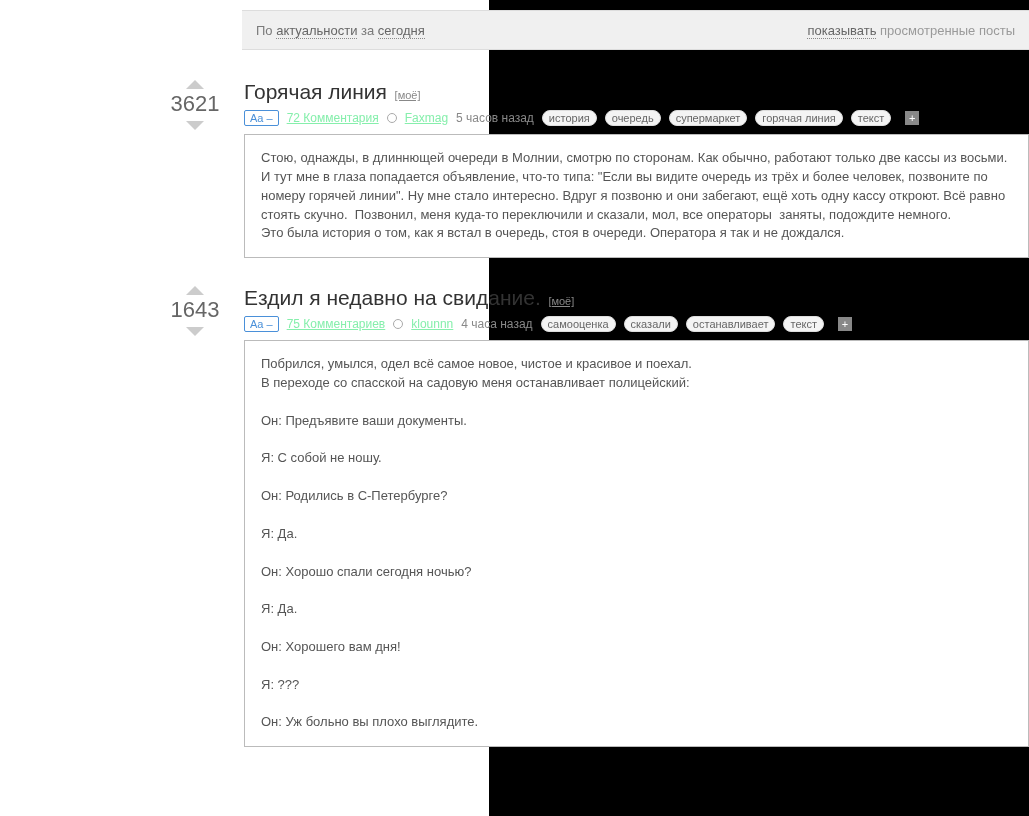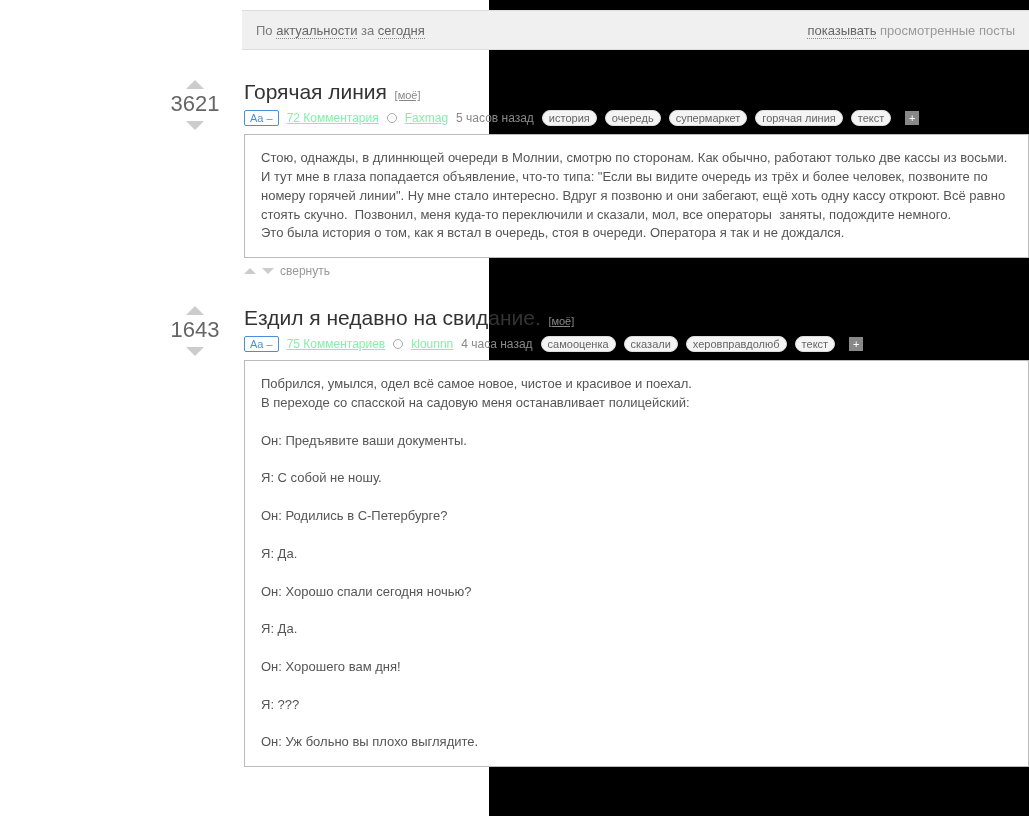--- a/index.html
+++ b/index.html
@@ -198,25 +198,20 @@
         <span class="time-ago">5 часов назад</span>
         <span class="tag">история</span>
         <span class="tag">очередь</span>
         <span class="tag">супермаркет</span>
         <span class="tag">горячая линия</span>
         <span class="tag">текст</span>
         <span class="plus-btn">+</span>
       </div>
       <div class="content-box">Стою, однажды, в длиннющей очереди в Молнии, смотрю по сторонам. Как обычно, работают только две кассы из восьми. И тут мне в глаза попадается объявление, что-то типа: "Если вы видите очередь из трёх и более человек, позвоните по номеру горячей линии". Ну мне стало интересно. Вдруг я позвоню и они забегают, ещё хоть одну кассу откроют. Всё равно стоять скучно.  Позвонил, меня куда-то переключили и сказали, мол, все операторы  заняты, подождите немного.
 Это была история о том, как я встал в очередь, стоя в очереди. Оператора я так и не дождался.</div>
-      <div class="collapse-line">
-        <span class="mini-arrow-up"></span>
-        <span class="mini-arrow-down"></span>
-        <span>свернуть</span>
-      </div>
     </div>
   </div>
 
   <div class="post">
     <div class="vote-col">
       <div class="arrow-up"></div>
       <div class="score">1643</div>
       <div class="arrow-down"></div>
     </div>
     <div class="post-body">
@@ -225,21 +220,21 @@
         <span class="mytag">[моё]</span>
       </div>
       <div class="meta-line">
         <span class="aa-btn">Aa –</span>
         <a class="comments-link">75 Комментариев</a>
         <span class="user-icon"></span>
         <a class="author-link">klounnn</a>
         <span class="time-ago">4 часа назад</span>
         <span class="tag">самооценка</span>
         <span class="tag">сказали</span>
-        <span class="tag">херовправдолюб</span>
+        <span class="tag">останавливает</span>
         <span class="tag">текст</span>
         <span class="plus-btn">+</span>
       </div>
       <div class="content-box">Побрился, умылся, одел всё самое новое, чистое и красивое и поехал.
 В переходе со спасской на садовую меня останавливает полицейский:
 
 Он: Предъявите ваши документы.
 
 Я: С собой не ношу.
 

